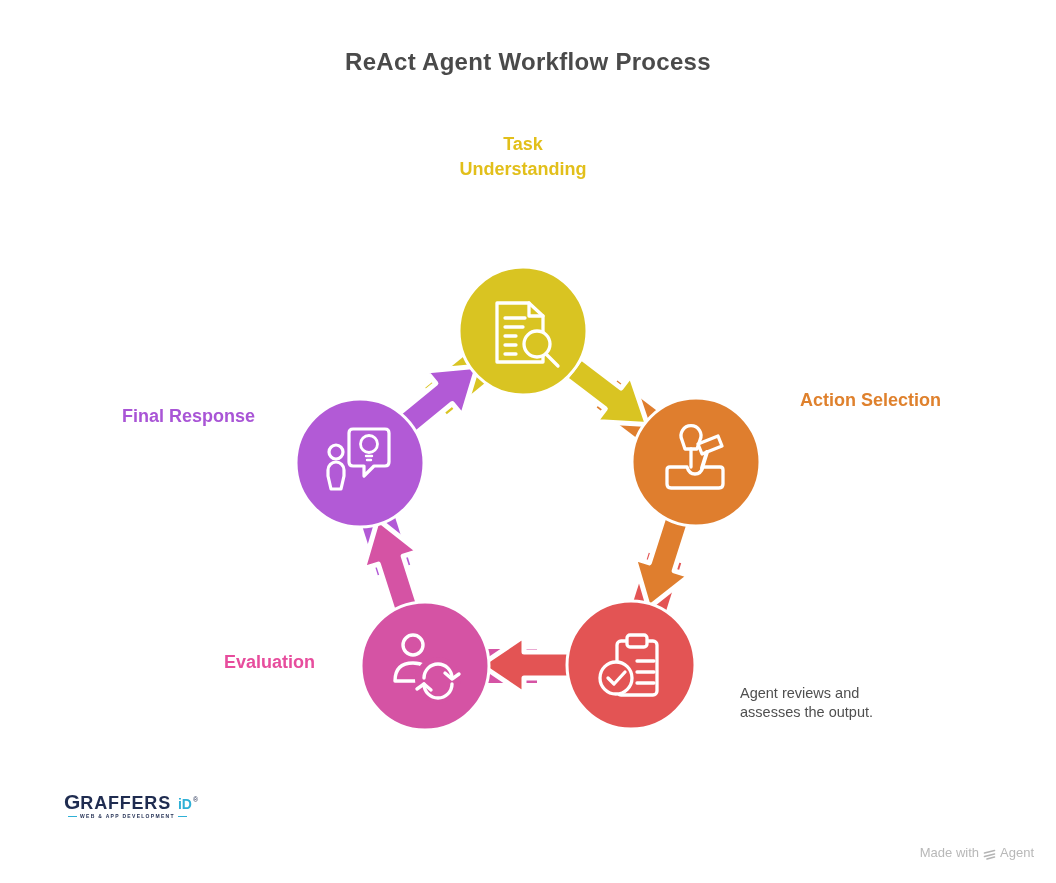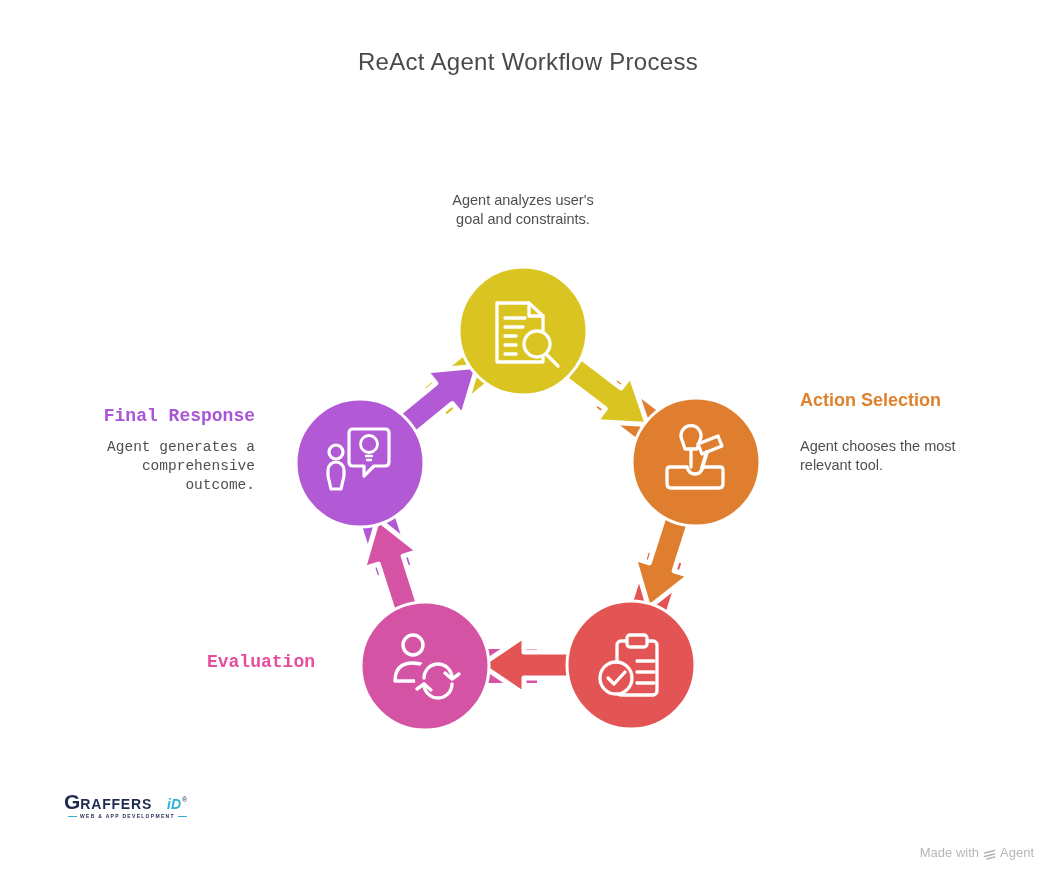--- a/index.html
+++ b/index.html
@@ -1,31 +1,31 @@
 <!DOCTYPE html>
 <html><head>
 <meta charset="utf-8">
 <style>
   html,body{margin:0;padding:0;background:#fff;}
   .canvas{position:relative;width:1056px;height:883px;background:#ffffff;overflow:hidden;
           font-family:"Liberation Sans",sans-serif;}
   .title{position:absolute;top:48px;left:0;width:1056px;text-align:center;
-         font-size:24px;font-weight:normal;color:#4a4a4a;letter-spacing:.3px;}
+         font-size:24px;font-weight:bold;color:#4a4a4a;letter-spacing:.3px;}
   .diagram-svg{position:absolute;left:0;top:0;}
   .node-heading{position:absolute;font-size:18px;font-weight:bold;line-height:1.38;}
   .node-desc{position:absolute;font-size:14.5px;color:#4f4f4f;line-height:1.32;}
   .nowrap{white-space:nowrap;}
   .ta-c{text-align:center;}
-  .ta-r{text-align:right;font-family:Liberation Mono, monospace;}
+  .ta-r{text-align:left;}
   
   .logo{position:absolute;left:64px;top:791px;line-height:1;}
   .logo-row1{display:flex;align-items:baseline;}
   .logo-g{font-size:21px;font-weight:bold;letter-spacing:0;}
-  .logo-rest{font-size:14px;font-weight:bold;letter-spacing:.8px;}
-  .logo-suffix{font-size:14px;font-weight:bold;margin-left:15px;font-style:italic;}
+  .logo-rest{font-size:18px;font-weight:bold;letter-spacing:.8px;}
+  .logo-suffix{font-size:14px;font-weight:bold;margin-left:7px;}
   .logo-reg{font-size:7px;position:relative;top:-7px;margin-left:1px;}
   .logo-row2{display:flex;align-items:center;gap:3px;margin-top:2px;margin-left:4px;}
   .logo-line{width:9px;height:1px;}
   .logo-tagline{font-size:5px;font-weight:bold;letter-spacing:1.3px;}
   
   .credit{position:absolute;right:22px;top:845px;display:flex;align-items:center;gap:3px;
           font-size:13px;text-decoration:none;cursor:pointer;}
 </style>
 </head>
 <body>
@@ -107,30 +107,29 @@
 
     <g stroke="#ffffff" stroke-width="3.2" fill="none" stroke-linecap="round" stroke-linejoin="round">
       <circle cx="336" cy="452" r="7"></circle>
       <path d="M328,470 a8,8 0 0 1 16,0 v6 l-3,13 h-10 l-3,-13 z"></path>
       <path d="M353,429 h32 q4,0 4,4 v29 q0,4 -4,4 h-11 l-10,10 v-10 h-11 q-4,0 -4,-4 v-29 q0,-4 4,-4 z"></path>
       <circle cx="369" cy="444" r="8.5" stroke-width="2.8"></circle>
       <path d="M366,456 h6 M367,460 h4" stroke-width="2.4"></path>
     </g>
   </svg>
 
-  <div class="node-desc ta-c" style="left:440px;top:191px;width:166px;">Agent analyzes user's goal and constraints.</div>
+  <div class="node-heading ta-c" style="left: 448px; top: 132px; width: 150px; color: rgb(226, 191, 26);">Task Understanding</div>
 
   <div class="node-heading nowrap" style="left: 800px; top: 388px; color: rgb(223, 129, 45);">Action Selection</div>
-  <div class="node-desc" style="left:800px;top:437px;width:175px;">Agent chooses the most relevant tool.</div>
 
+  <div class="node-desc" style="left:740px;top:684px;width:155px;">Agent reviews and assesses the output.</div>
 
   <div class="node-heading nowrap ta-r" style="right: 741px; top: 650px; color: rgb(231, 77, 157);">Evaluation</div>
 
   <div class="node-heading nowrap ta-r" style="right: 801px; top: 404px; color: rgb(169, 85, 214);">Final Response</div>
-  <div class="node-desc ta-r" style="right:801px;top:438px;width:185px;">Agent generates a comprehensive outcome.</div>
 
   <div class="logo">
     <div class="logo-row1">
       <span class="logo-g" style="color: rgb(31, 44, 80);">G</span>
       <span class="logo-rest" style="color: rgb(31, 44, 80);">RAFFERS</span>
       <span class="logo-suffix" style="color: rgb(47, 176, 214);">iD</span>
       <span class="logo-reg" style="color: rgb(31, 44, 80);">®</span>
     </div>
     <div class="logo-row2">
       <span class="logo-line" style="background: rgb(47, 176, 214);"></span>

